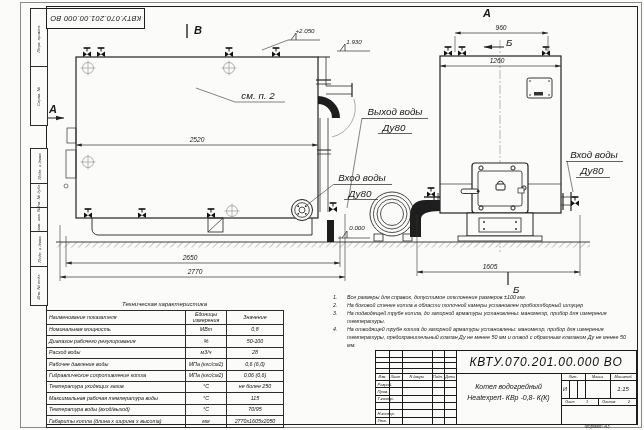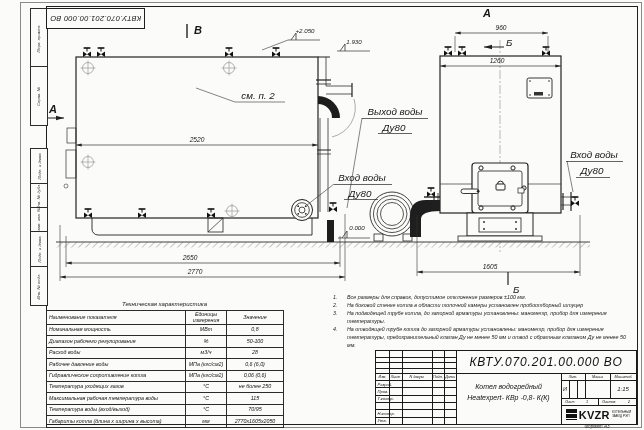--- a/index.html
+++ b/index.html
@@ -434,24 +434,16 @@
     <span class="tbt" style="left:209px;top:23.5px;width:25px;text-align:center;">Масса</span>
     <span class="tbt" style="left:234px;top:23.5px;width:26px;text-align:center;">Масштаб</span>
     <div class="cellc" style="left:185px;top:29px;width:8px;height:18px;font-size:5.5px;">И</div>
     <div class="cellc" style="left:234px;top:29px;width:26px;height:18px;font-size:6px;">1:15</div>
 
     <span class="tbt" style="left:189px;top:48.5px;">Лист</span>
     <span class="tbt" style="left:210px;top:48.5px;">1</span>
     <span class="tbt" style="left:226px;top:48.5px;">Листов</span>
     <span class="tbt" style="left:252px;top:48.5px;">2</span>
 
-    <div class="tb-logo">
-      <div class="logo-mark"></div>
-      <div class="logo-word">KVZR</div>
-      <div class="logo-cap">
-        <div>КОТЕЛЬНЫЙ</div>
-        <div>ЗАВОД РЭП</div>
-      </div>
-    </div>
   </div>
 
   <div class="fmt">Формат   А3</div>
 </div>
 
 </body></html>

